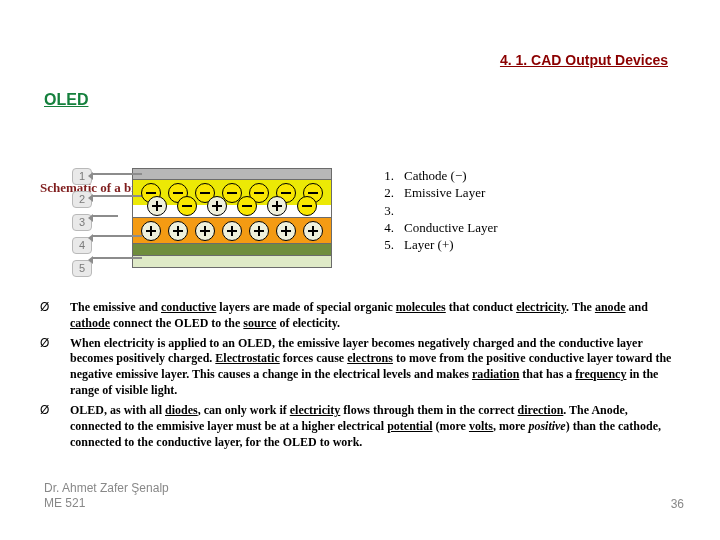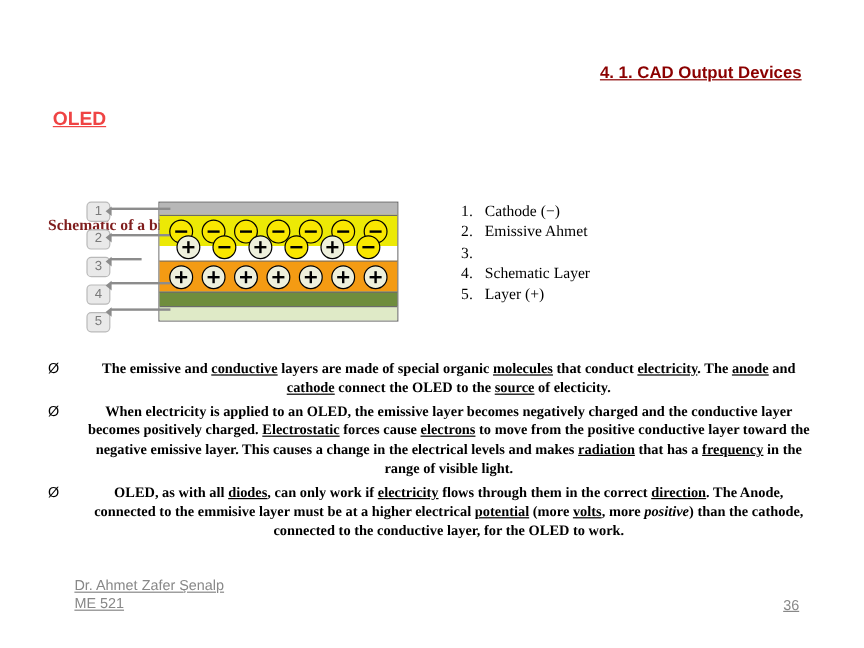--- a/index.html
+++ b/index.html
@@ -29,21 +29,21 @@
     color: #8b0000;
     text-decoration: underline;
   }
   .title {
     position: absolute;
     top: 90px;
     left: 44px;
     font-family: Verdana, Arial, sans-serif;
     font-weight: bold;
     font-size: 16px;
-    color: #ef4444;
+    color: #15803d;
     text-decoration: underline;
   }
   .subtitle {
     position: absolute;
     top: 136px;
     left: 40px;
     font-weight: bold;
     font-size: 13px;
     color: #7f1d1d;
     margin-top: 44px;
@@ -180,39 +180,37 @@
     display: flex;
     margin-bottom: 4px;
   }
   .b-marker {
     flex: 0 0 30px;
     color: #000;
     font-family: Arial, sans-serif;
   }
   .b-text {
     flex: 1;
-    text-align: center;
   }
   .b-text b { font-weight: bold; }
   .b-text .u { text-decoration: underline; }
   .b-text i { font-style: italic; }
   
   .footer {
     position: absolute;
     bottom: 28px;
     left: 0;
     right: 0;
     display: flex;
     justify-content: space-between;
     align-items: flex-start;
     font-family: Arial, sans-serif;
     font-size: 12px;
     color: #888;
-    padding: 0 42px;
-    text-decoration: underline;
+    padding: 0 24px;
   }
   .footer-left {
     text-align: left;
     white-space: pre-line;
     padding-left: 20px;
   }
   .footer-center {
     text-align: center;
     white-space: pre-line;
     flex: 1;
@@ -293,28 +291,28 @@
     </div>
   </div>
 
   <div class="legend">
     <div class="legend-row">
       <span class="legend-num">1.</span>
       <span>Cathode (−)</span>
     </div>
     <div class="legend-row">
       <span class="legend-num">2.</span>
-      <span>Emissive Ahmet</span>
+      <span>Emissive Layer</span>
     </div>
     <div class="legend-row">
       <span class="legend-num">3.</span>
     </div>
     <div class="legend-row">
       <span class="legend-num">4.</span>
-      <span>Schematic Layer</span>
+      <span>Conductive Layer</span>
     </div>
     <div class="legend-row">
       <span class="legend-num">5.</span>
       <span>Layer (+)</span>
     </div>
   </div>
 
   <div class="bullets">
     <div class="b-row">
       <span class="b-marker">Ø</span>

